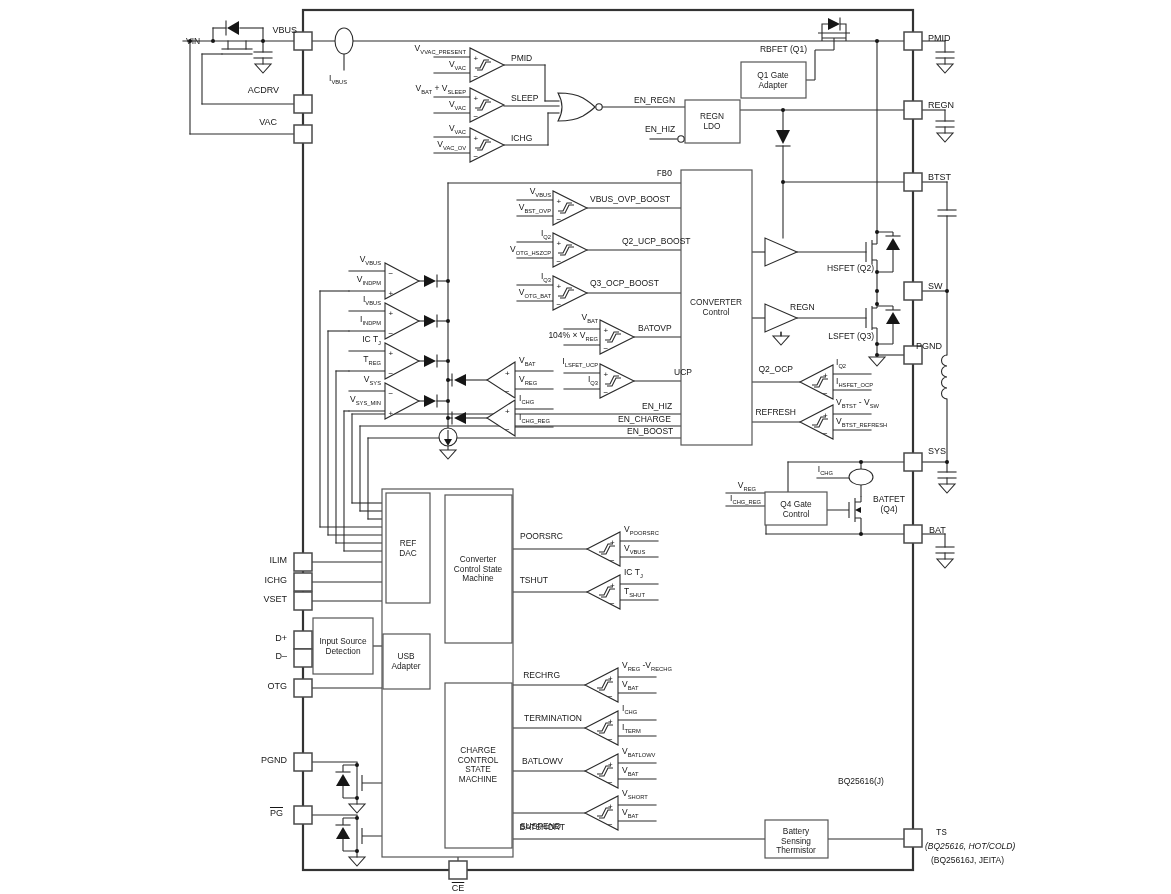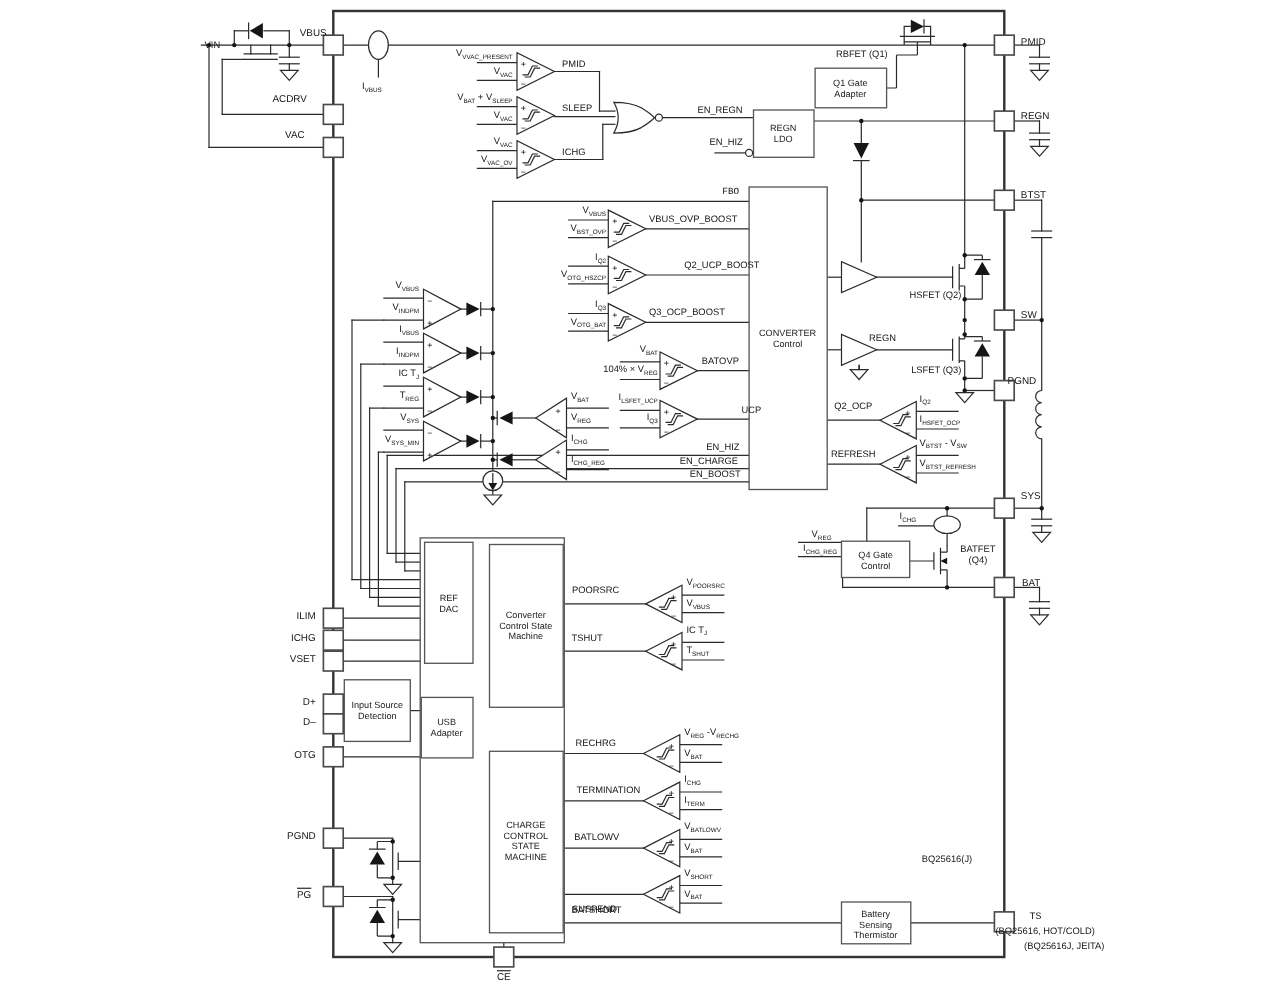--- a/index.html
+++ b/index.html
@@ -482,21 +482,21 @@
       <span class="lbl  " style="left: 622px; top: 704px;">I<sub>CHG</sub></span>
       <span class="lbl  " style="left: 622px; top: 723px;">I<sub>TERM</sub></span>
       <span class="lbl ra " style="left: 563px; top: 757px;">BATLOWV</span>
       <span class="lbl  " style="left: 622px; top: 747px;">V<sub>BATLOWV</sub></span>
       <span class="lbl  " style="left: 622px; top: 766px;">V<sub>BAT</sub></span>
       <span class="lbl ra " style="left: 565px; top: 799px; margin-top: 24px;">BATSHORT</span>
       <span class="lbl  " style="left: 622px; top: 789px;">V<sub>SHORT</sub></span>
       <span class="lbl  " style="left: 622px; top: 808px;">V<sub>BAT</sub></span>
       <span class="lbl ra " style="left: 561px; top: 822px;">SUSPEND</span>
       <span class="lbl  " style="left: 838px; top: 777px;">BQ25616(J)</span>
-      <span class="lbl  " style="left: 905px; top: 842px;">(BQ25616, HOT/COLD)</span>
+      <span class="lbl  " style="left: 925px; top: 842px; font-style: italic;">(BQ25616, HOT/COLD)</span>
       <span class="lbl  " style="left: 931px; top: 856px;">(BQ25616J, JEITA)</span>
       <span class="lbl ra pl" style="left: 297px; top: 25px;">VBUS</span>
       <span class="lbl ra pl" style="left: 279px; top: 85px;">ACDRV</span>
       <span class="lbl ra pl" style="left: 277px; top: 117px;">VAC</span>
       <span class="lbl ra pl" style="left: 287px; top: 555px;">ILIM</span>
       <span class="lbl ra pl" style="left: 287px; top: 575px;">ICHG</span>
       <span class="lbl ra pl" style="left: 287px; top: 594px;">VSET</span>
       <span class="lbl ra pl" style="left: 287px; top: 633px;">D+</span>
       <span class="lbl ra pl" style="left: 287px; top: 651px;">D–</span>
       <span class="lbl ra pl" style="left: 287px; top: 681px;">OTG</span>

